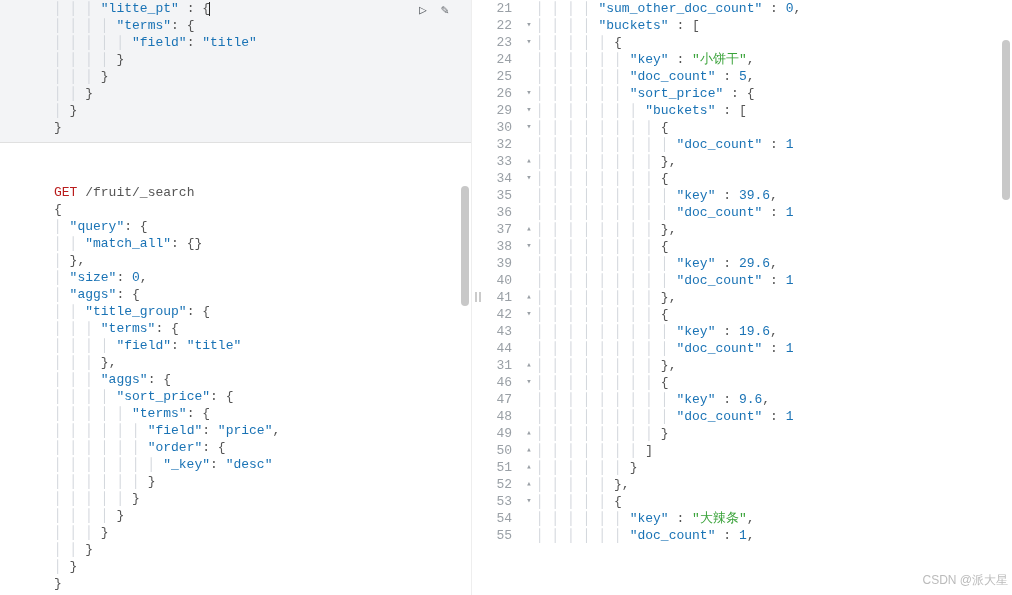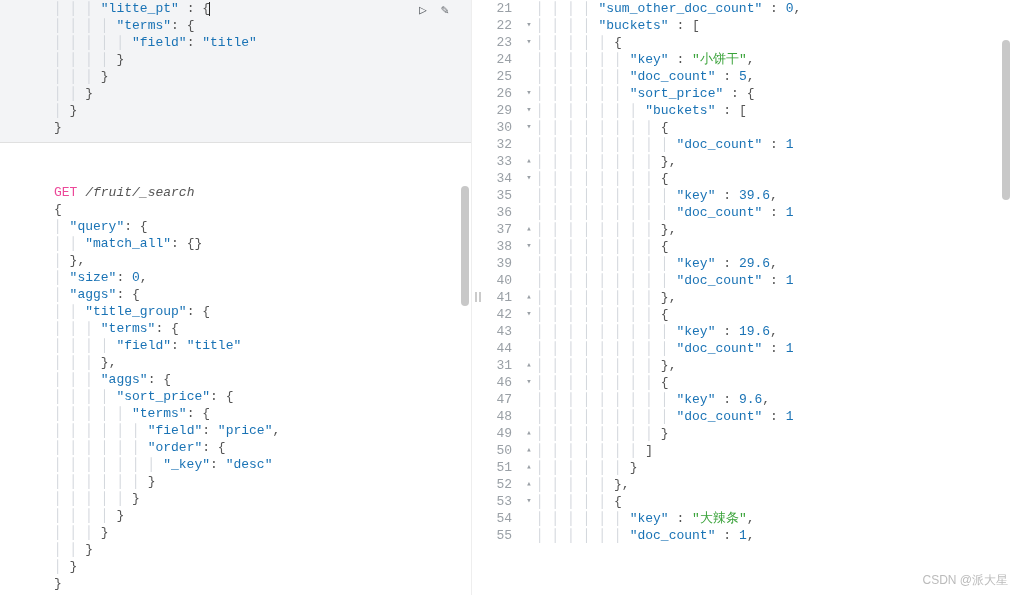--- a/index.html
+++ b/index.html
@@ -65,22 +65,22 @@
     color: #9aa0a6;
     font-size: 9px;
     text-align: center;
   }
   .code { }
   .tok-key { color: #1a73b5; }
   .tok-str { color: #1a73b5; }
   .tok-strcn { color: #3aa33a; }
   .tok-num { color: #1a73b5; }
   .tok-punc { color: #555; }
-  .tok-method { color: #ec4899; }
-  .tok-path { color: #555; font-style: italic; }
+  .tok-method { color: #b91c1c; }
+  .tok-path { color: #555; }
   .guide { color: #d0d4da; }
   .v-scroll {
     position: absolute;
     right: 2px;
     width: 8px;
     background: #c8c8c8;
     border-radius: 4px;
   }
   .toolbar-icons {
     position: absolute;

